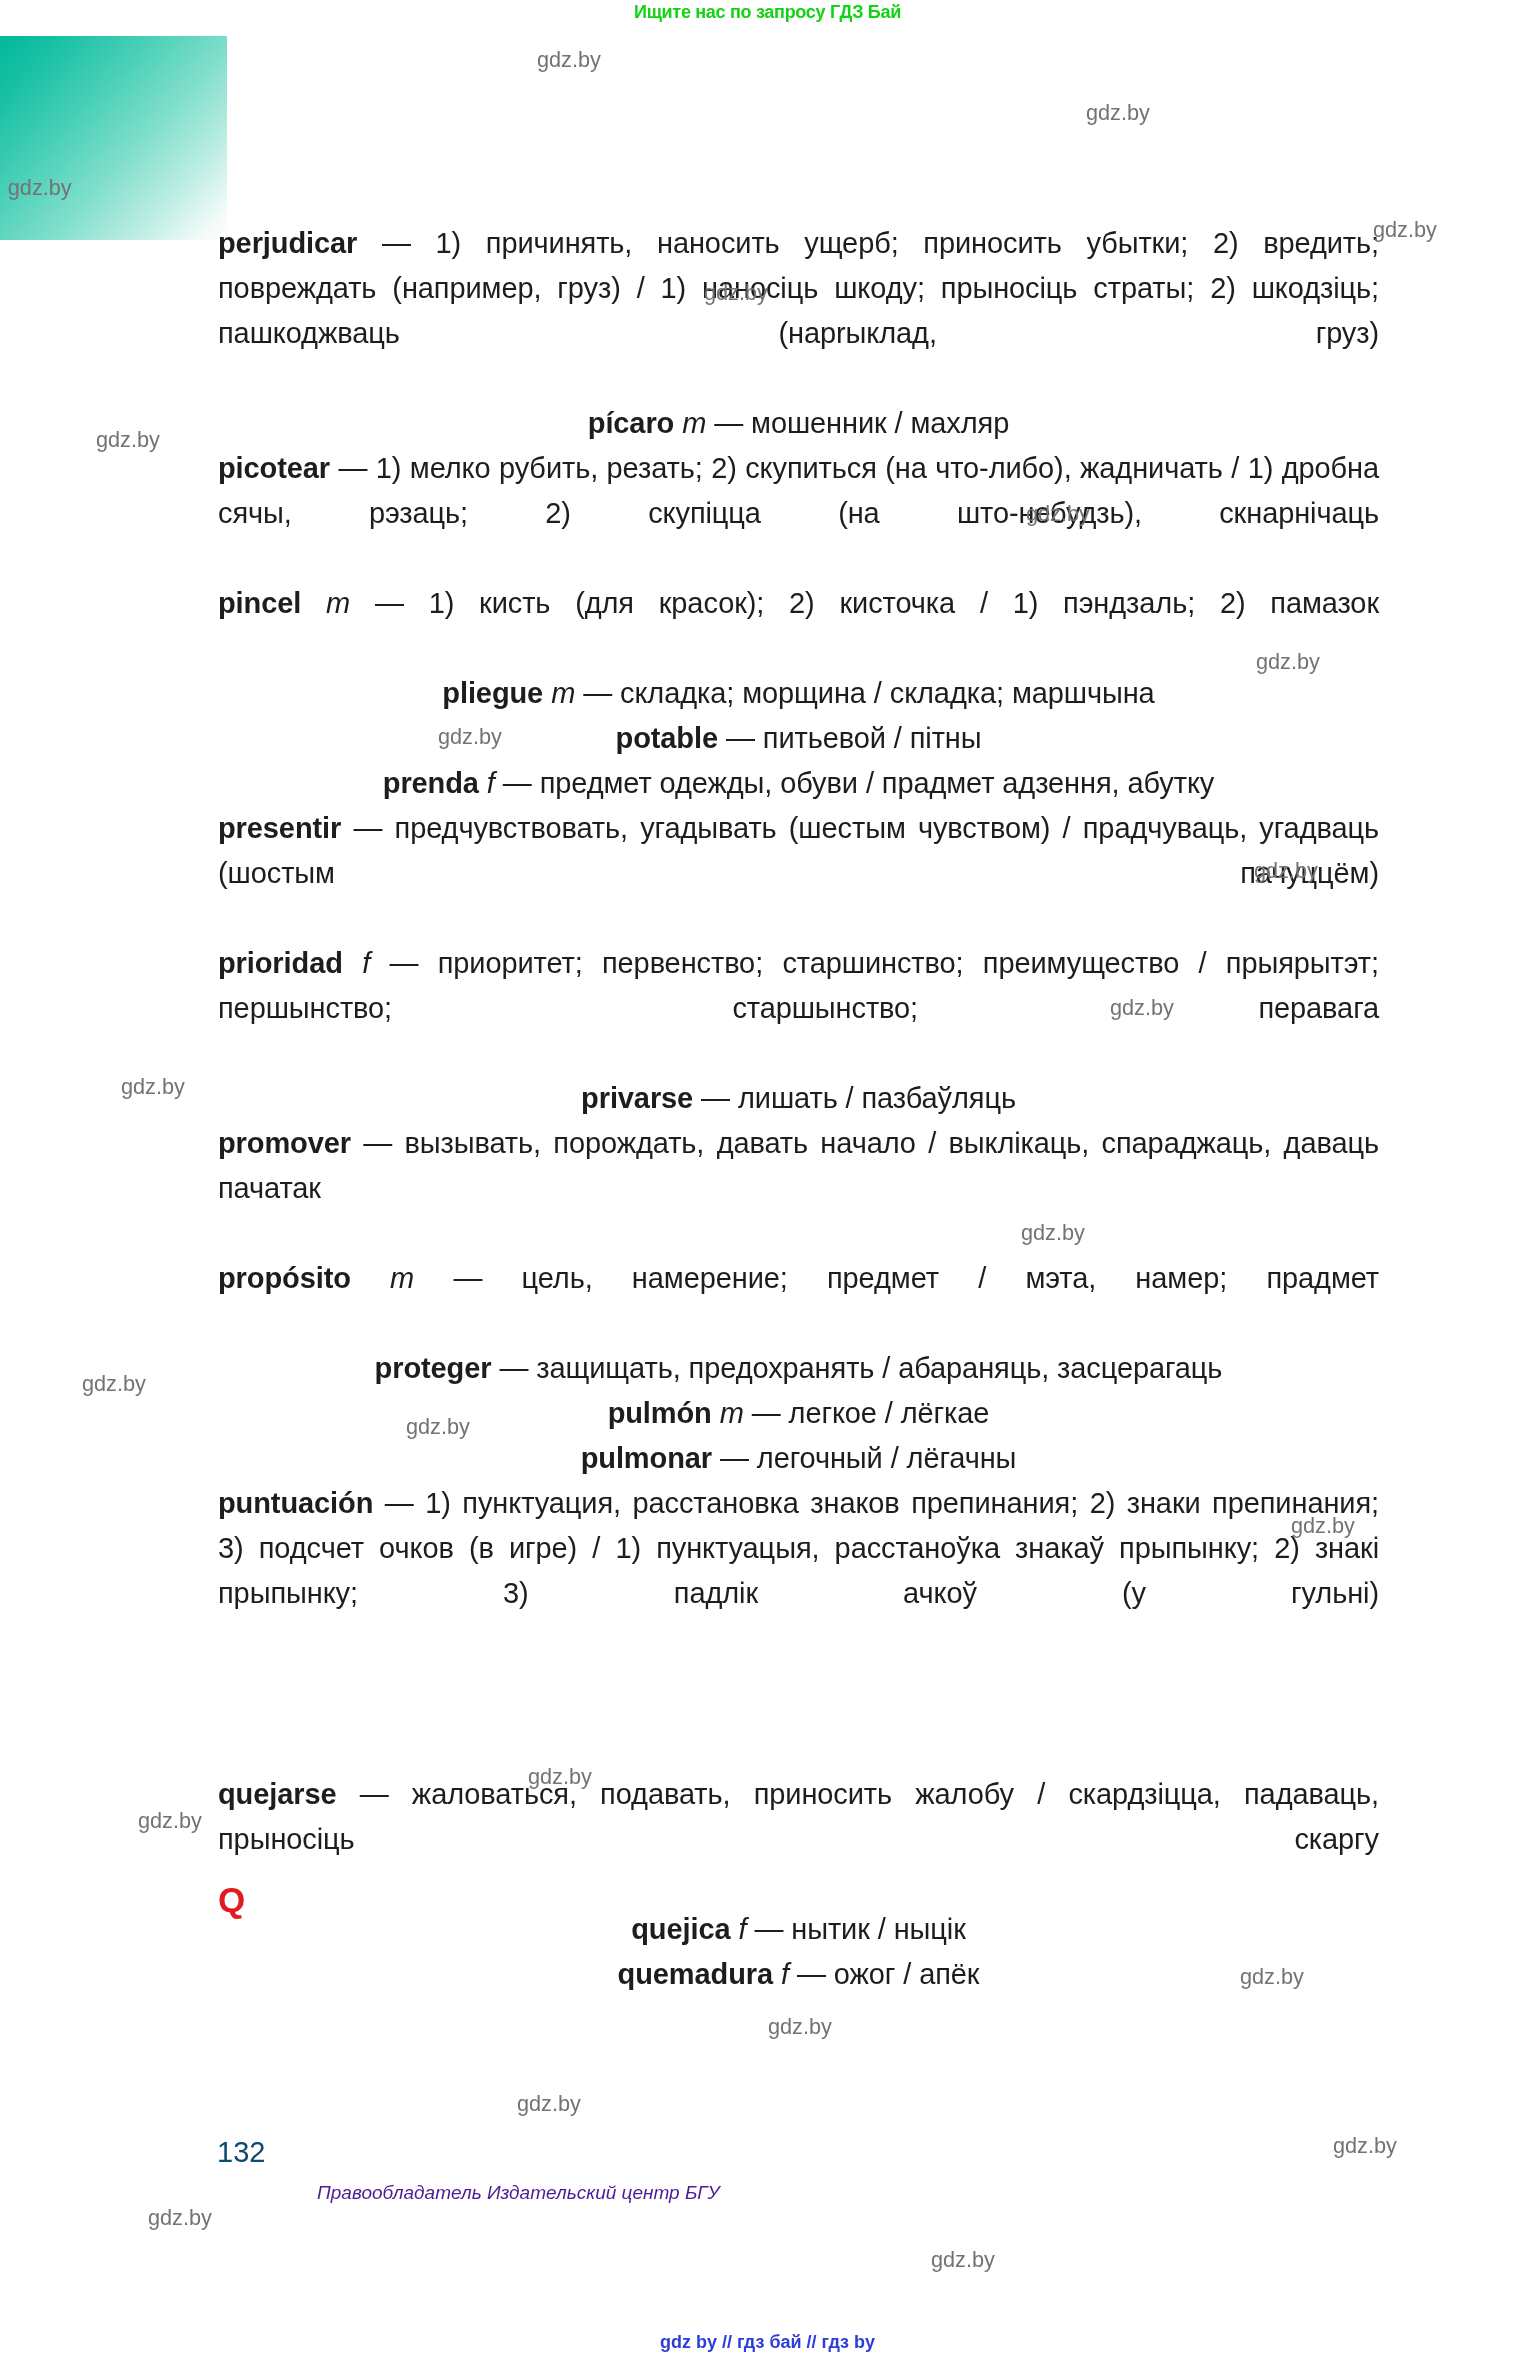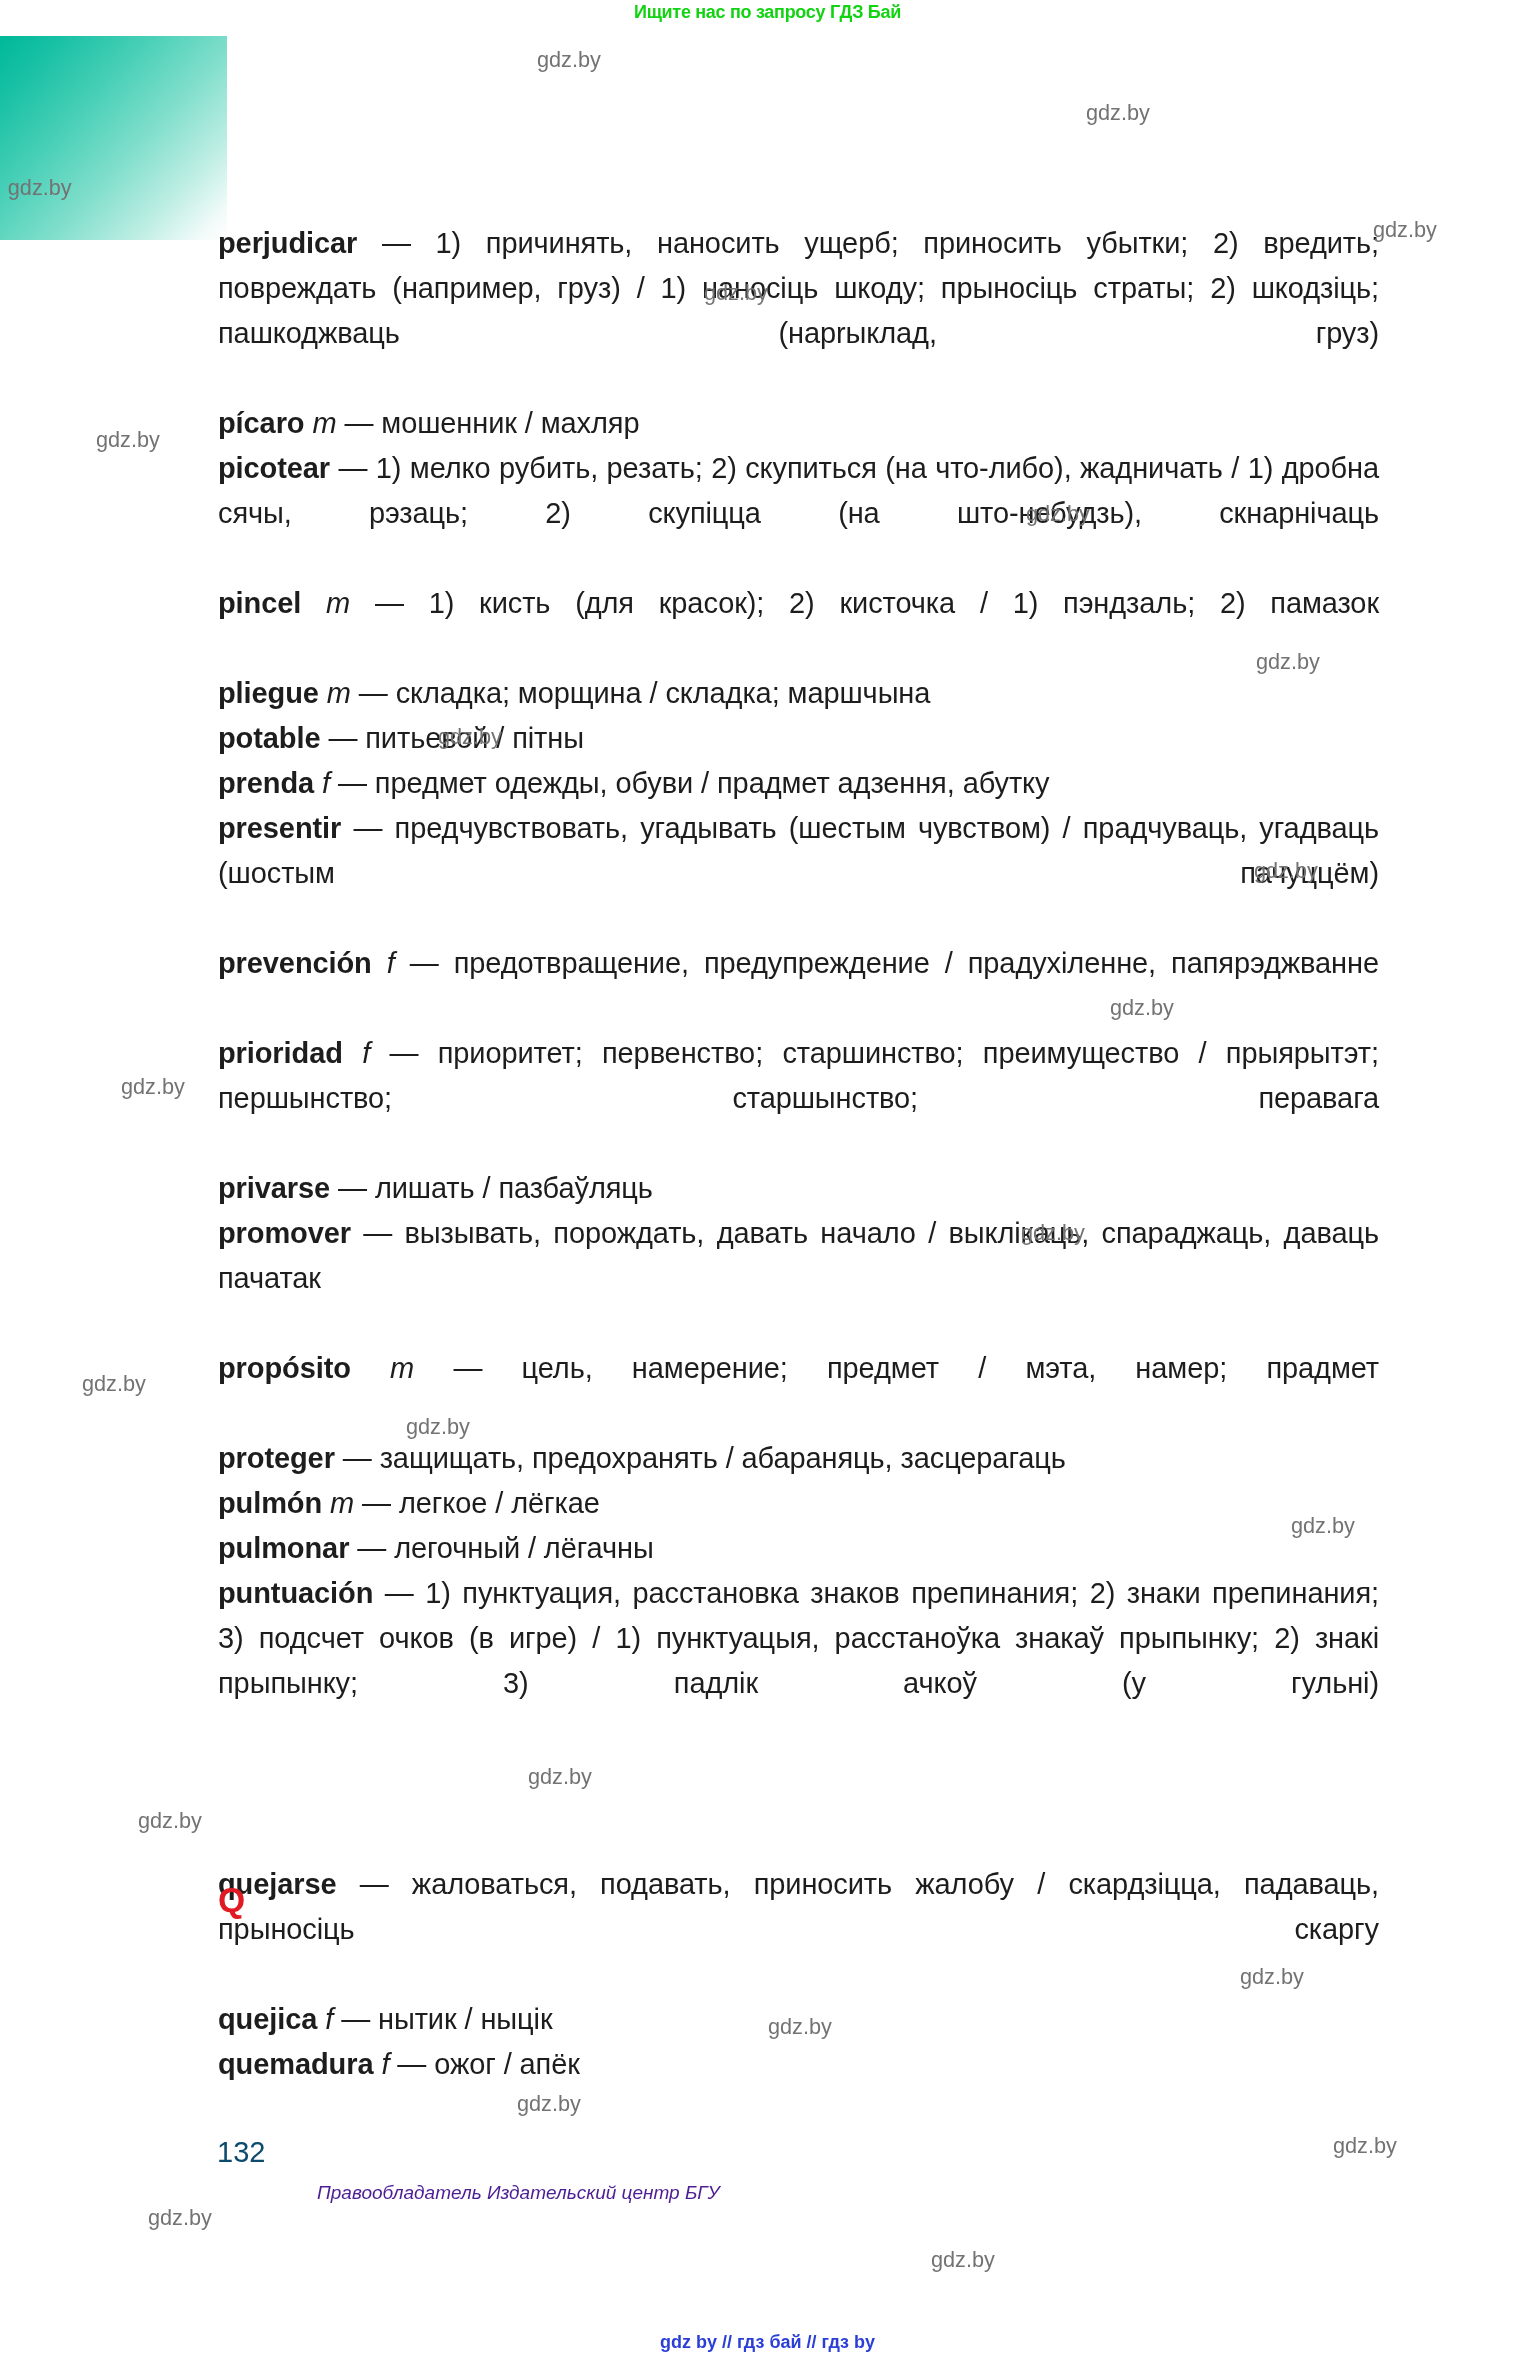--- a/index.html
+++ b/index.html
@@ -72,21 +72,21 @@
   .entry .gen {
     font-style: italic;
   }
   
   .entry::after {
     content: "";
     display: inline-block;
     width: 100%;
   }
   .entry.nowrapblock {
-    text-align: left;
+    text-align: center;
   }
   .entry.nowrapblock::after { display: none; }
 
   
   .section-letter {
     position: absolute;
     left: 218px;
     top: 1882px;
     font-size: 35px;
     font-weight: 700;
@@ -162,21 +162,20 @@
 
     <p class="entry nowrapblock"><span class="hw">pliegue</span> <span class="gen">m</span> <span class="def">— складка; морщина / складка; маршчына</span></p>
 
 
     <p class="entry nowrapblock"><span class="hw">potable</span> <span class="def">— питьевой / пітны</span></p>
 
     <p class="entry nowrapblock"><span class="hw">prenda</span> <span class="gen">f</span> <span class="def">— предмет одежды, обуви / прадмет адзення, абутку</span></p>
 
     <p class="entry"><span class="hw">presentir</span> <span class="def">— предчувствовать, угадывать (шестым чувством) / прадчуваць, угадваць (шостым пачуццём)</span></p>
 
-    <p class="entry"><span class="hw">prevención</span> <span class="gen">f</span> <span class="def">— предотвращение, предупреждение / прадухіленне, папярэджванне</span></p>
 
     <p class="entry"><span class="hw">prioridad</span> <span class="gen">f</span> <span class="def">— приоритет; первенство; старшинство; преимущество / прыярытэт; першынство; старшынство; перавага</span></p>
 
     <p class="entry nowrapblock"><span class="hw">privarse</span> <span class="def">— лишать / пазбаўляць</span></p>
 
     <p class="entry"><span class="hw">promover</span> <span class="def">— вызывать, порождать, давать начало / выклікаць, спараджаць, даваць пачатак</span></p>
 
     <p class="entry"><span class="hw">propósito</span> <span class="gen">m</span> <span class="def">— цель, намерение; предмет / мэта, намер; прадмет</span></p>
 
     <p class="entry nowrapblock"><span class="hw">proteger</span> <span class="def">— защищать, предохранять / абараняць, засцерагаць</span></p>

